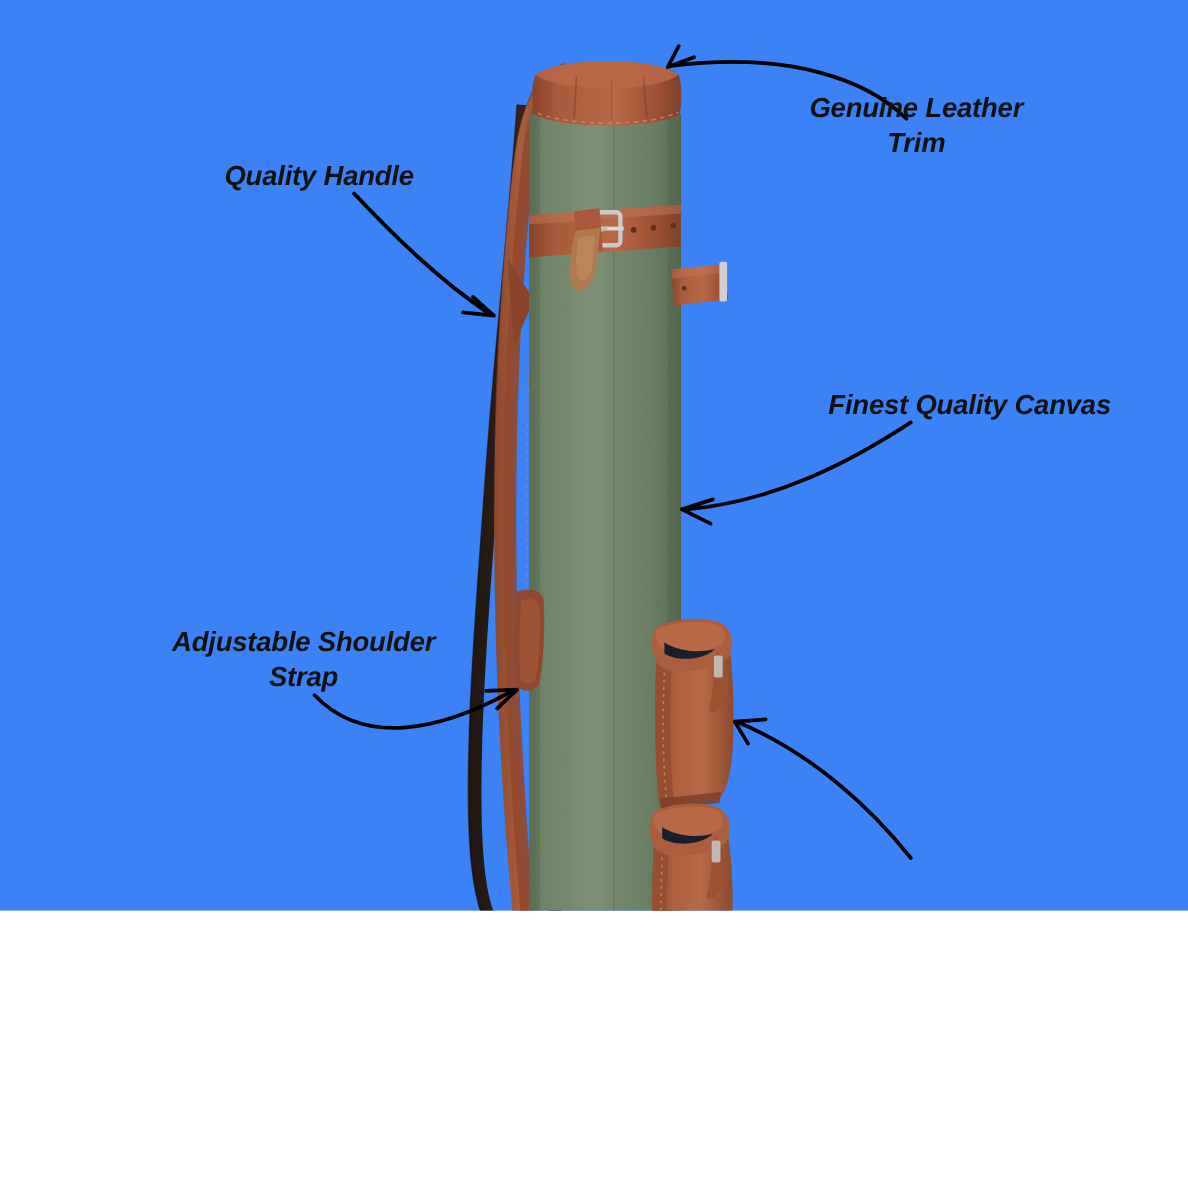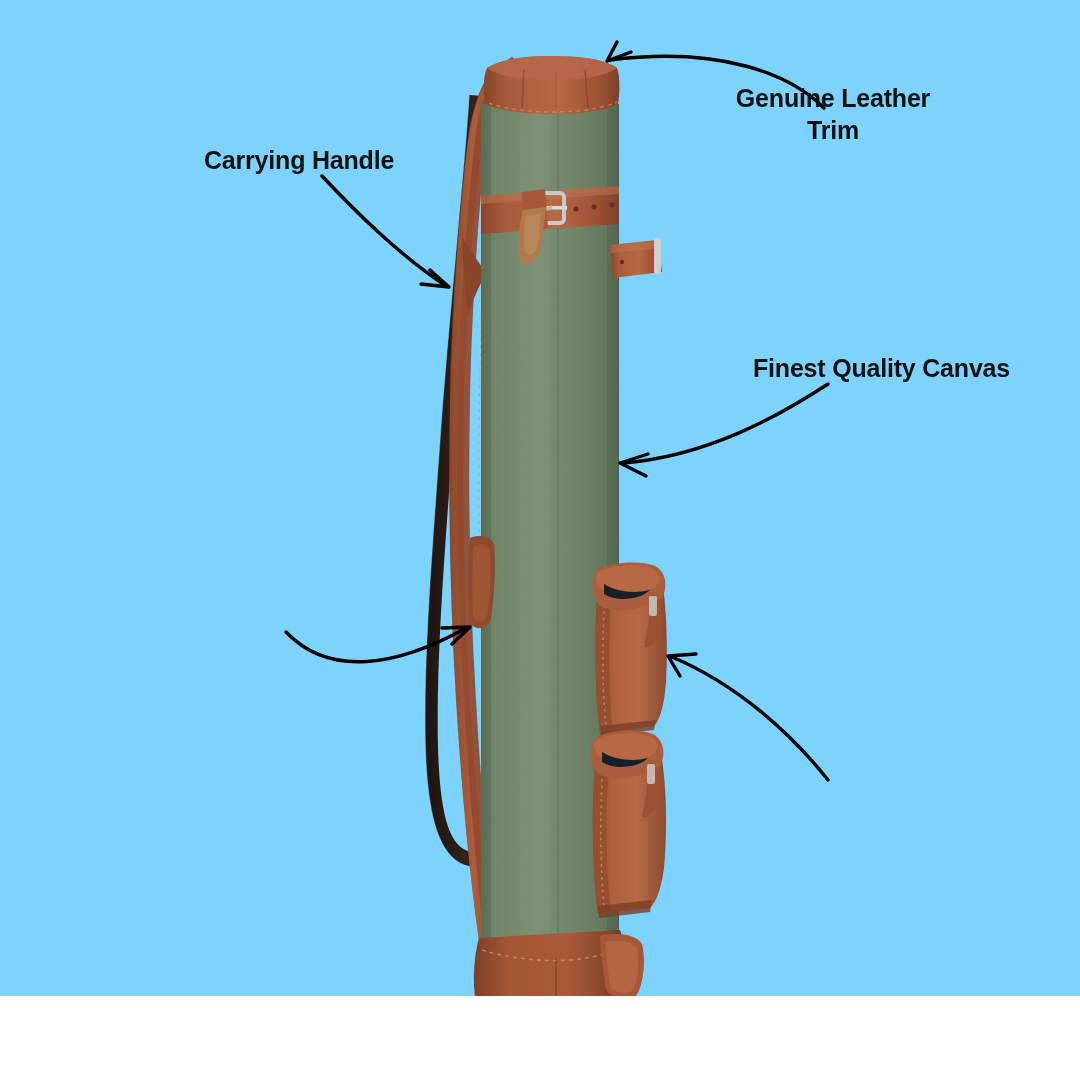--- a/index.html
+++ b/index.html
@@ -3,24 +3,25 @@
 <meta charset="utf-8">
 <style>
   html, body {
     margin: 0;
     padding: 0;
     background: #ffffff;
   }
   #stage {
     position: relative;
     width: 1080px;
-    height: 996px;
-    background: #7dd3fc;
+    height: 828px;
+    background: #3b82f6;
     overflow: hidden;
     font-family: "Liberation Sans", sans-serif;
+    font-style: italic;
   }
   .callout {
     position: absolute;
     color: #111111;
     font-weight: bold;
     font-size: 25px;
     line-height: 1.28;
     letter-spacing: -0.2px;
     white-space: pre-line;
   }
@@ -319,19 +320,21 @@
         <path d="M828,780 C 790,732 736,684 672,657"></path>
         <path d="M668,656 L696,654 M668,656 L680,676"></path>
       </g>
 
     </g>
   </svg>
 
   <div class="callout center" style="left:718px; top:82px; width:230px;">Genuine Leather
 Trim</div>
 
-  <div class="callout left" style="left:204px; top:144px; width:240px;">Carrying Handle</div>
+  <div class="callout left" style="left:204px; top:144px; width:240px;">Quality Handle</div>
 
   <div class="callout left" style="left:710px; top:352px; width:300px;text-align:right;">Finest Quality Canvas</div>
 
+  <div class="callout center" style="left:150px; top:568px; width:252px;">Adjustable Shoulder
+Strap</div>
 
 
 </div>
 
 </body></html>

